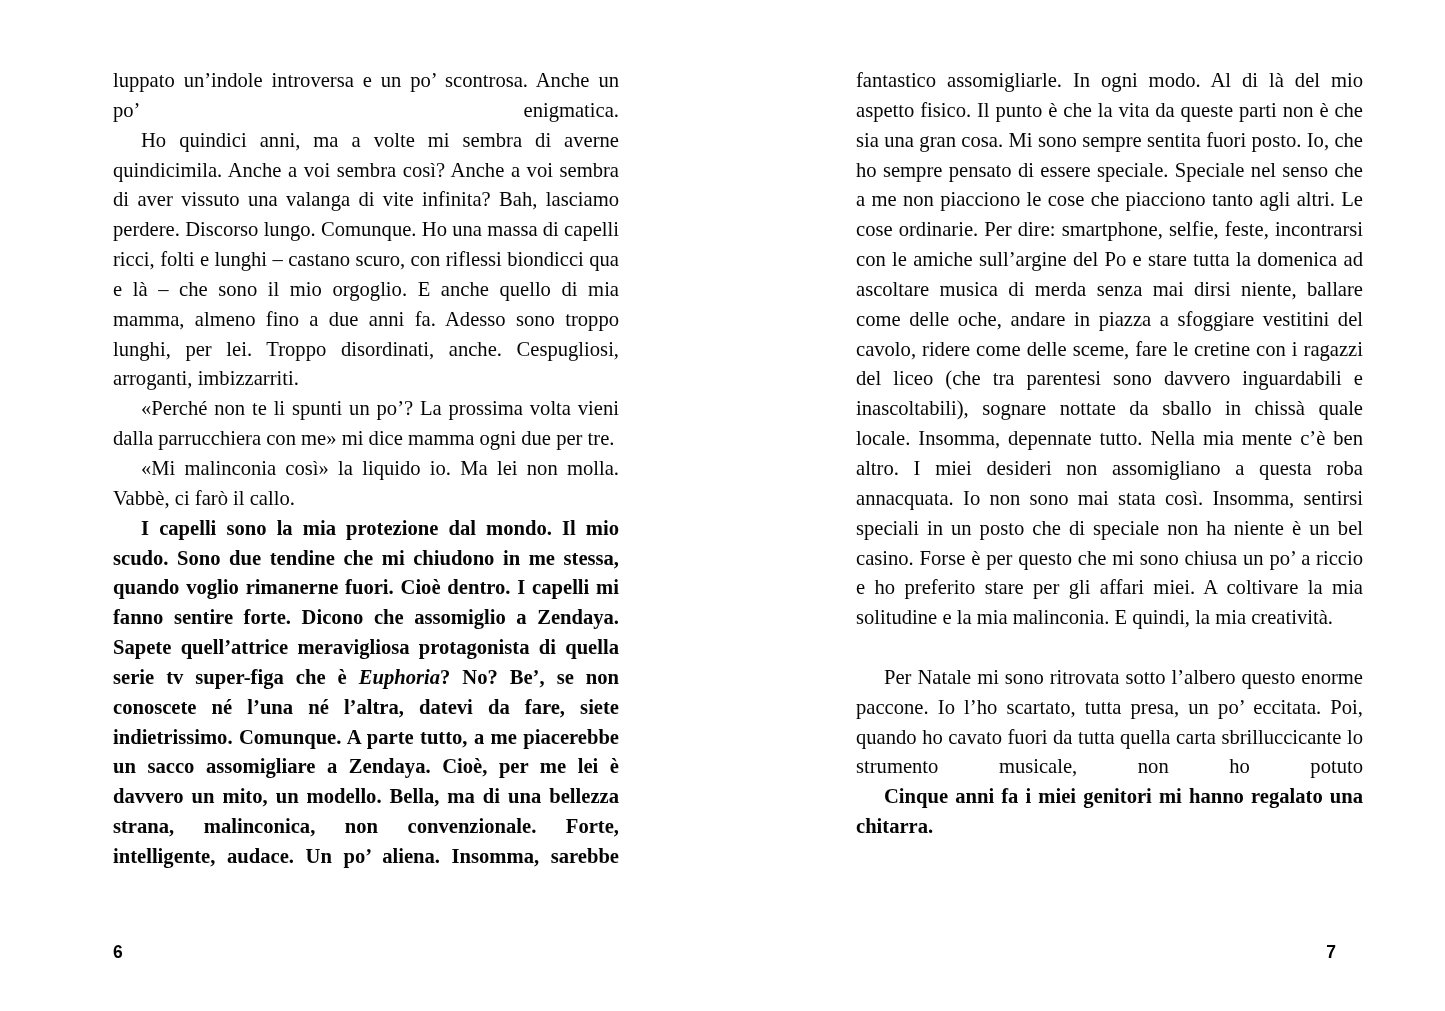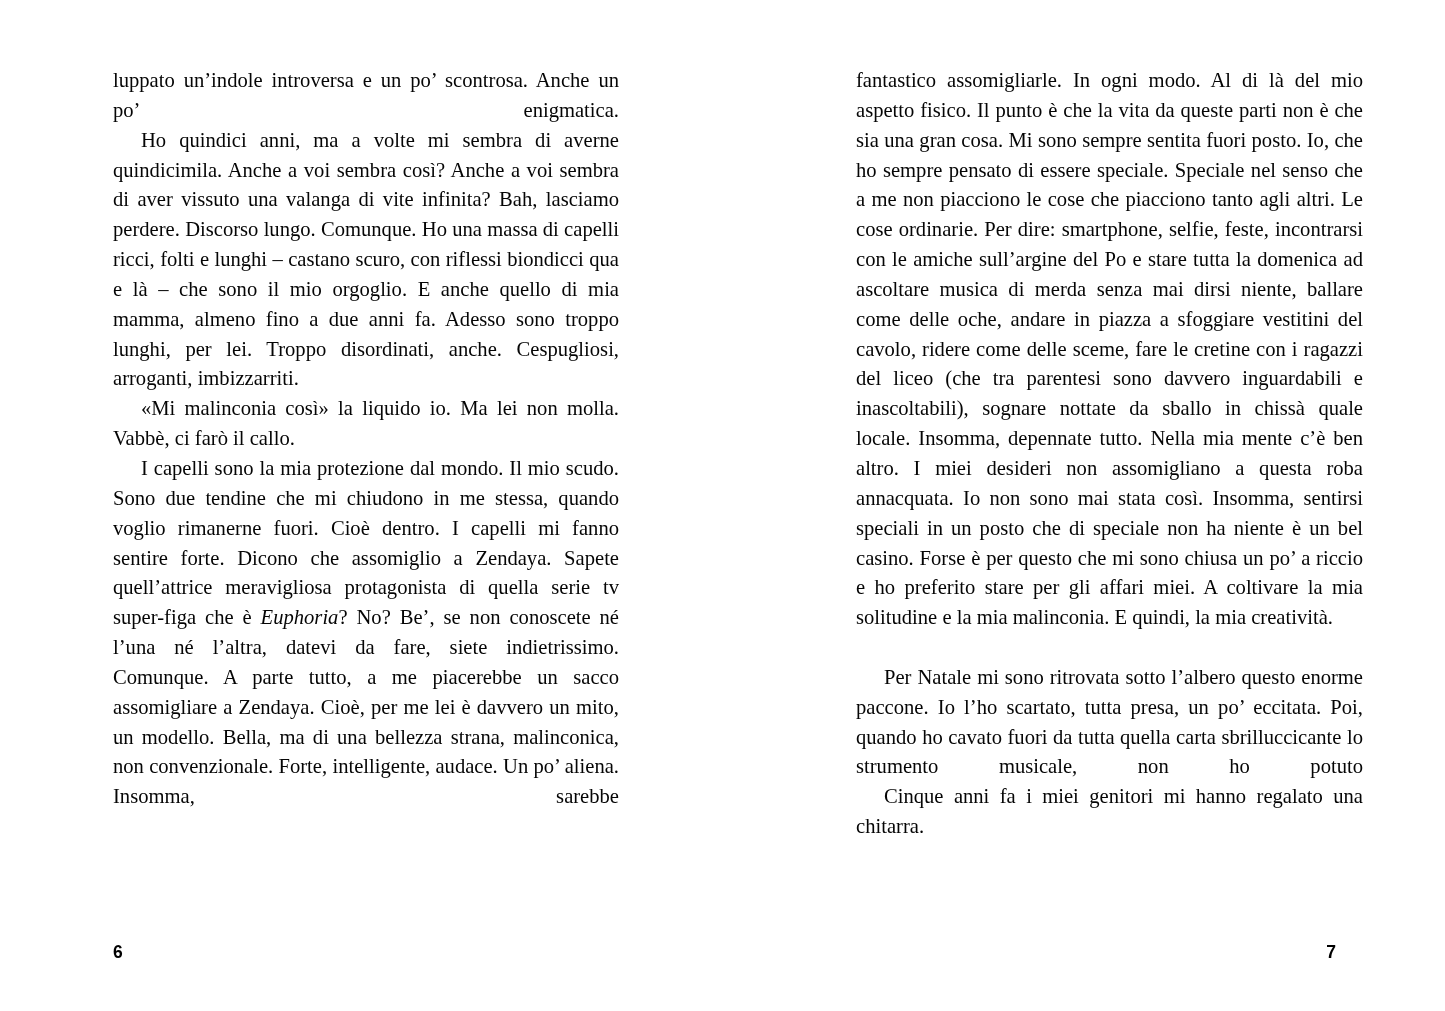--- a/index.html
+++ b/index.html
@@ -44,21 +44,21 @@
   }
   .page-left  .textblock { left: 113px; width: 506px; }
   .page-right .textblock { left: 122px; width: 507px; margin-left: 11px; }
 
   p.para {
     margin: 0;
     text-indent: 28px;
     text-align: justify;
   }
   p.para.noindent { text-indent: 0; }
-  p.para:last-of-type { text-align: justify; }
+  p.para:last-of-type { text-align: justify; font-weight: bold; }
 
   
   p.cont-end { text-align-last: justify; }
 
   .sectionbreak {
     height: 29.85px;
   }
 
   em.title {
     font-style: italic;
@@ -81,20 +81,21 @@
 
 <div class="spread">
 
   <div class="page page-left">
     <div class="textblock">
 
       <p class="para noindent cont-end">luppato un’indole introversa e un po’ scontrosa. Anche un po’ enigmatica.</p>
 
       <p class="para">Ho quindici anni, ma a volte mi sembra di averne quindicimila. Anche a voi sembra così? Anche a voi sembra di aver vissuto una valanga di vite infinita? Bah, lasciamo perdere. Discorso lungo. Comunque. Ho una massa di capelli ricci, folti e lunghi – castano scuro, con riflessi biondicci qua e là – che sono il mio orgoglio. E anche quello di mia mamma, almeno fino a due anni fa. Adesso sono troppo lunghi, per lei. Troppo disordinati, anche. Cespugliosi, arroganti, imbizzarriti.</p>
 
+      <p class="para">«Perché non te li spunti un po’? La prossima volta vieni dalla parrucchiera con me» mi dice mamma ogni due per tre.</p>
 
       <p class="para">«Mi malinconia così» la liquido io. Ma lei non molla. Vabbè, ci farò il callo.</p>
 
       <p class="para cont-end"><span>I capelli sono la mia protezione dal mondo. Il mio scudo. Sono due tendine che mi chiudono in me stessa, quando voglio rimanerne fuori. Cioè dentro. I capelli mi fanno sentire forte. Dicono che assomiglio a Zendaya. Sapete quell’attrice meravigliosa protagonista di quella serie tv super-figa che è </span><em class="title">Euphoria</em><span>? No? Be’, se non conoscete né l’una né l’altra, datevi da fare, siete indietrissimo. Comunque. A parte tutto, a me piacerebbe un sacco assomigliare a Zendaya. Cioè, per me lei è davvero un mito, un modello. Bella, ma di una bellezza strana, malinconica, non convenzionale. Forte, intelligente, audace. Un po’ aliena. Insomma, sarebbe</span></p>
 
     </div>
 
     <div class="folio folio-left">6</div>
   </div>
 

